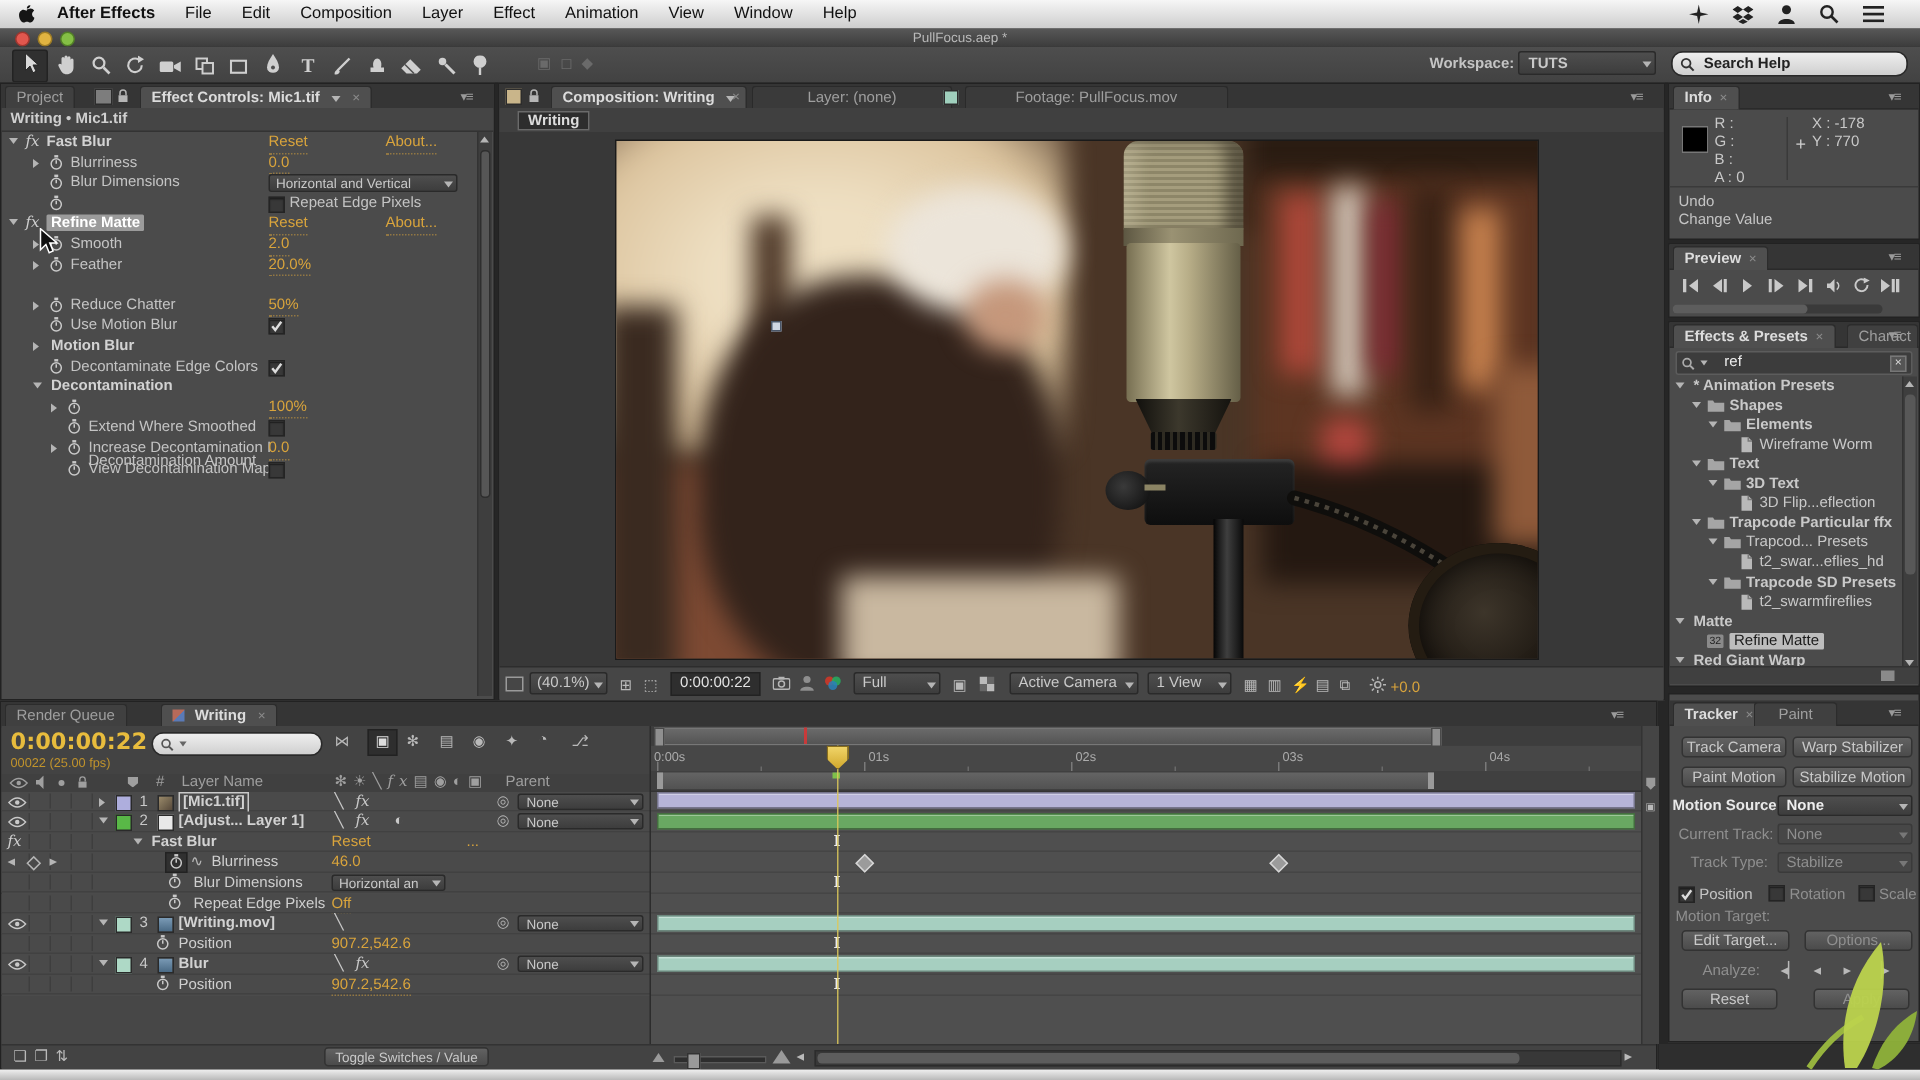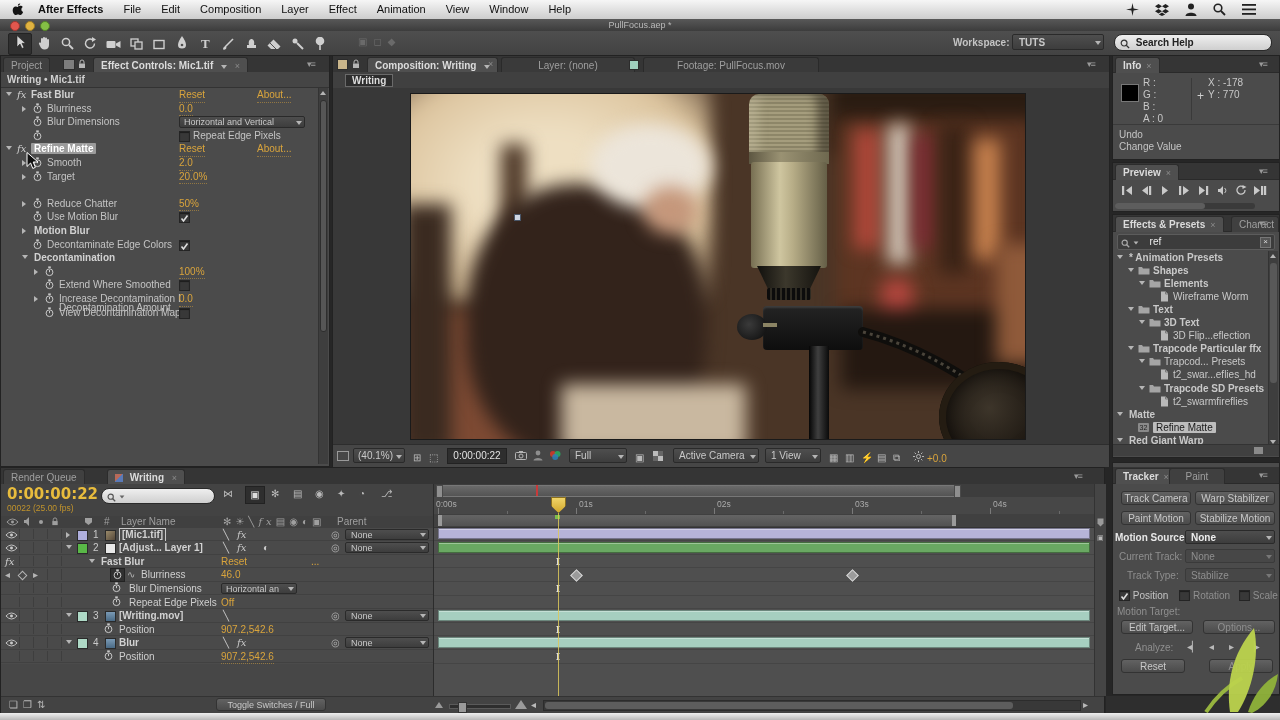--- a/index.html
+++ b/index.html
@@ -201,21 +201,21 @@
           <div class="rowtxt" style="left: 46px; color: rgb(196, 196, 196);">Smooth</div>
           <div class="rowtxt val" style="left: 178px;">2.0</div>
         </div>
         <div class="ecrow" style="top: 81.6px;">
           <div class="twr abs" style="left: 21px; top: 4px;"></div>
           <div class="abs ic" style="left: 32px; top: 1px;"><svg width="9" height="11" viewBox="0 0 9 11">
               <circle cx="4.5" cy="6.2" r="3.4" fill="none" stroke="#c9c9c9"></circle>
               <rect x="3.2" y="0.4" width="2.6" height="1.6" fill="#c9c9c9"></rect>
               <line x1="4.5" y1="6.2" x2="4.5" y2="3.8" stroke="#c9c9c9"></line>
             </svg></div>
-          <div class="rowtxt" style="left: 46px; color: rgb(196, 196, 196);">Target</div>
+          <div class="rowtxt" style="left: 46px; color: rgb(196, 196, 196);">Feather</div>
           <div class="rowtxt val" style="left: 178px;">20.0%</div>
         </div>
         <div class="ecrow" style="top: 108.8px;">
           <div class="twr abs" style="left: 21px; top: 4px;"></div>
           <div class="abs ic" style="left: 32px; top: 1px;"><svg width="9" height="11" viewBox="0 0 9 11">
               <circle cx="4.5" cy="6.2" r="3.4" fill="none" stroke="#c9c9c9"></circle>
               <rect x="3.2" y="0.4" width="2.6" height="1.6" fill="#c9c9c9"></rect>
               <line x1="4.5" y1="6.2" x2="4.5" y2="3.8" stroke="#c9c9c9"></line>
             </svg></div>
           <div class="rowtxt" style="left: 46px; color: rgb(196, 196, 196);">Reduce Chatter</div>
@@ -916,21 +916,21 @@
       <span class="abs ic" style="left:2px;top:34px;"><svg width="7" height="9" viewBox="0 0 7 9">
             <path d="M0.5,0.5 h6 v5 l-3,3 l-3,-3 z" fill="#9a9a9a"></path>
           </svg></span>
       <span class="abs glyph" style="left:2px;top:50px;font-size:7px;">▣</span>
     </div>
 
     <div class="abs" style="left:0;top:228px;width:1103px;height:16px;background:#434343;border-top:1px solid #333;line-height:16px;">
       <span class="abs glyph" style="left:8px;top:0;">❏</span>
       <span class="abs glyph" style="left:22px;top:0;">❐</span>
       <span class="abs glyph" style="left:36px;top:0;">⇅</span>
-      <span class="abs btn" style="left:215px;top:1px;width:110px;height:13px;line-height:12px;font-size:9px;"><span>Toggle Switches / Full</span></span>
+      <span class="abs btn" style="left:215px;top:1px;width:110px;height:13px;line-height:12px;font-size:9px;"><span>Toggle Switches / Value</span></span>
       <span class="abs" style="left:434px;top:5px;width:0;height:0;border-left:4px solid transparent;border-right:4px solid transparent;border-bottom:6px solid #9a9a9a;"></span>
       <span class="abs" style="left:448px;top:7px;width:60px;height:3px;background:#2e2e2e;border:1px solid #5a5a5a;">
         <span class="abs" style="left:8px;top:-3px;width:7px;height:9px;background:#9a9a9a;border:1px solid #333;"></span>
       </span>
       <span class="abs" style="left:514px;top:3px;width:0;height:0;border-left:6px solid transparent;border-right:6px solid transparent;border-bottom:9px solid #9a9a9a;"></span>
       <span class="abs glyph" style="left:530px;top:0;">◂</span>
       <span class="abs" style="left:542px;top:3px;width:536px;height:9px;background:#383838;border:1px solid #2c2c2c;">
         <span class="abs" style="left:1px;top:1px;width:468px;height:7px;background:#5d5d5d;border-radius:3px;"></span>
       </span>
       <span class="abs glyph" style="left:1082px;top:0;">▸</span>

